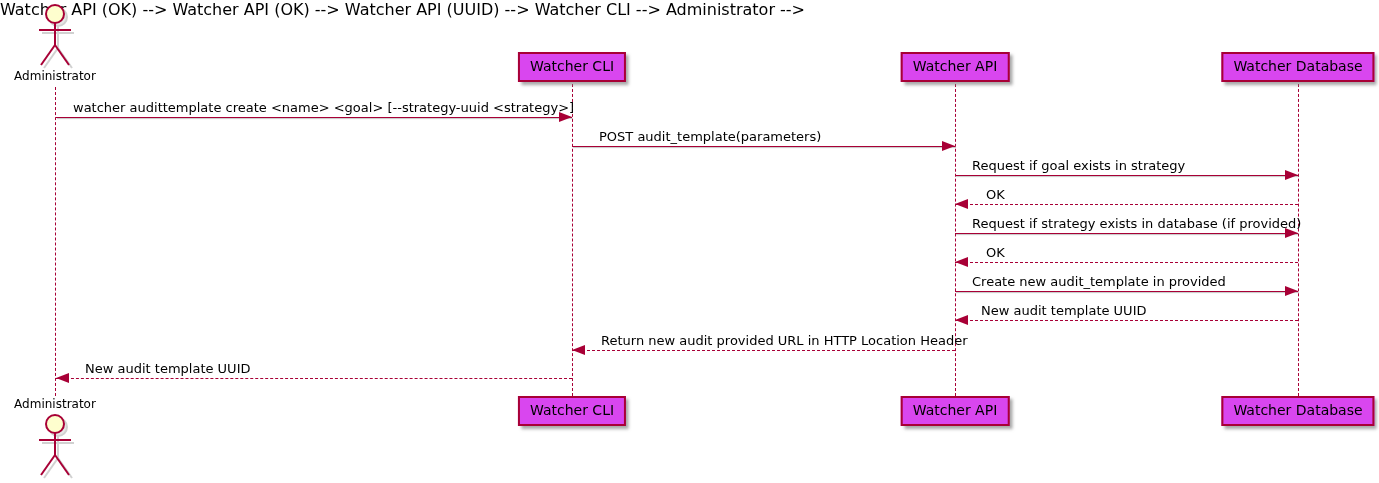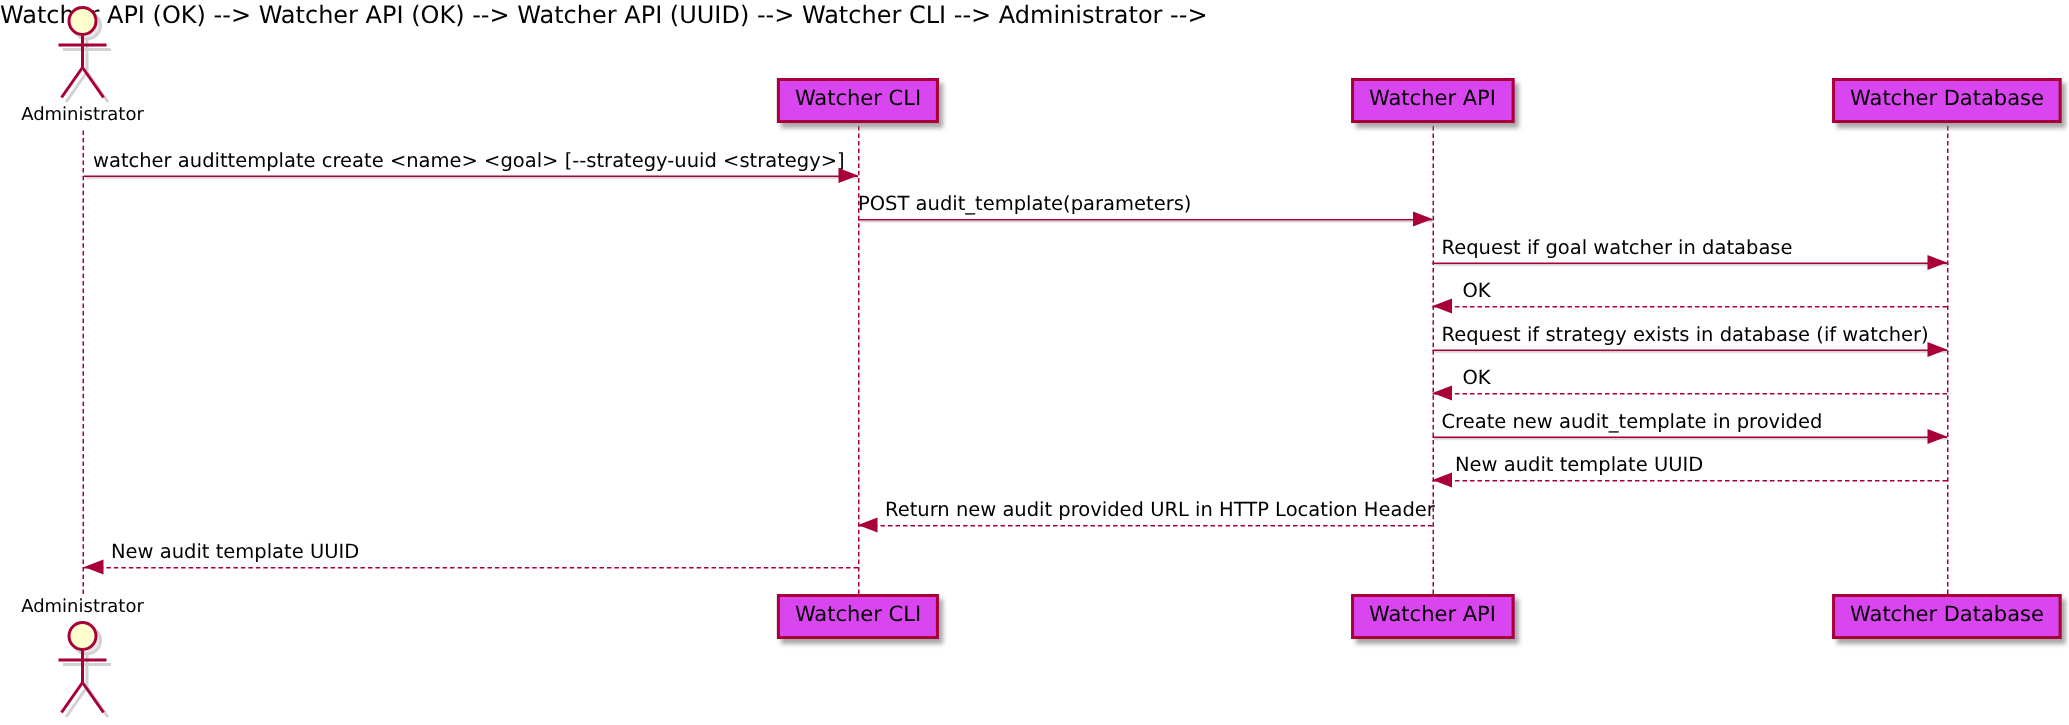--- a/index.html
+++ b/index.html
@@ -36,20 +36,21 @@
     white-space: nowrap;
     z-index: 2;
   }
   .actor-figure { position: absolute; z-index: 2; }
   .msg-label {
     position: absolute;
     font-size: 13px;
     line-height: 15px;
     white-space: nowrap;
     z-index: 3;
+    margin-left: 11px;
   }
   .msg-line {
     position: absolute;
     height: 0;
     border-top: 1px solid #A80036;
     z-index: 1;
   }
   .msg-line.solid { box-shadow: 1px 1px 1px rgba(0,0,0,0.25); }
   .msg-line.dashed { border-top-style: dashed; }
   .arrowhead {
@@ -97,36 +98,36 @@
   <div class="pbox" style="left:572px; top:52px;">Watcher CLI</div>
   <div class="pbox" style="left:955px; top:52px;">Watcher API</div>
   <div class="pbox" style="left:1298px; top:52px;">Watcher Database</div>
 
   
   <div class="msg-label" style="left:62px; top:100px;">watcher audittemplate create &lt;name&gt; &lt;goal&gt; [--strategy-uuid &lt;strategy&gt;]</div>
   <div class="msg-line solid" style="left:56px; top:117px; width:516px;"></div>
   <div class="arrowhead right" style="left:559px; top:112px;"></div>
 
   
-  <div class="msg-label" style="left:572px; top:129px;">POST audit_template(parameters)</div>
+  <div class="msg-label" style="left:588px; top:129px;">POST audit_template(parameters)</div>
   <div class="msg-line solid" style="left:572px; top:146px; width:383px;"></div>
   <div class="arrowhead right" style="left:942px; top:141px;"></div>
 
   
-  <div class="msg-label" style="left:961px; top:158px;">Request if goal watcher in database</div>
+  <div class="msg-label" style="left:961px; top:158px;">Request if goal exists in strategy</div>
   <div class="msg-line solid" style="left:955px; top:175px; width:343px;"></div>
   <div class="arrowhead right" style="left:1285px; top:170px;"></div>
 
    Watcher API (OK) --&gt;
   <div class="msg-label" style="left:975px; top:187px;">OK</div>
   <div class="msg-line dashed" style="left:955px; top:204px; width:343px;"></div>
   <div class="arrowhead left" style="left:955px; top:199px;"></div>
 
   
-  <div class="msg-label" style="left:961px; top:216px;">Request if strategy exists in database (if watcher)</div>
+  <div class="msg-label" style="left:961px; top:216px;">Request if strategy exists in database (if provided)</div>
   <div class="msg-line solid" style="left:955px; top:233px; width:343px;"></div>
   <div class="arrowhead right" style="left:1285px; top:228px;"></div>
 
    Watcher API (OK) --&gt;
   <div class="msg-label" style="left:975px; top:245px;">OK</div>
   <div class="msg-line dashed" style="left:955px; top:262px; width:343px;"></div>
   <div class="arrowhead left" style="left:955px; top:257px;"></div>
 
   
   <div class="msg-label" style="left:961px; top:274px;">Create new audit_template in provided</div>

